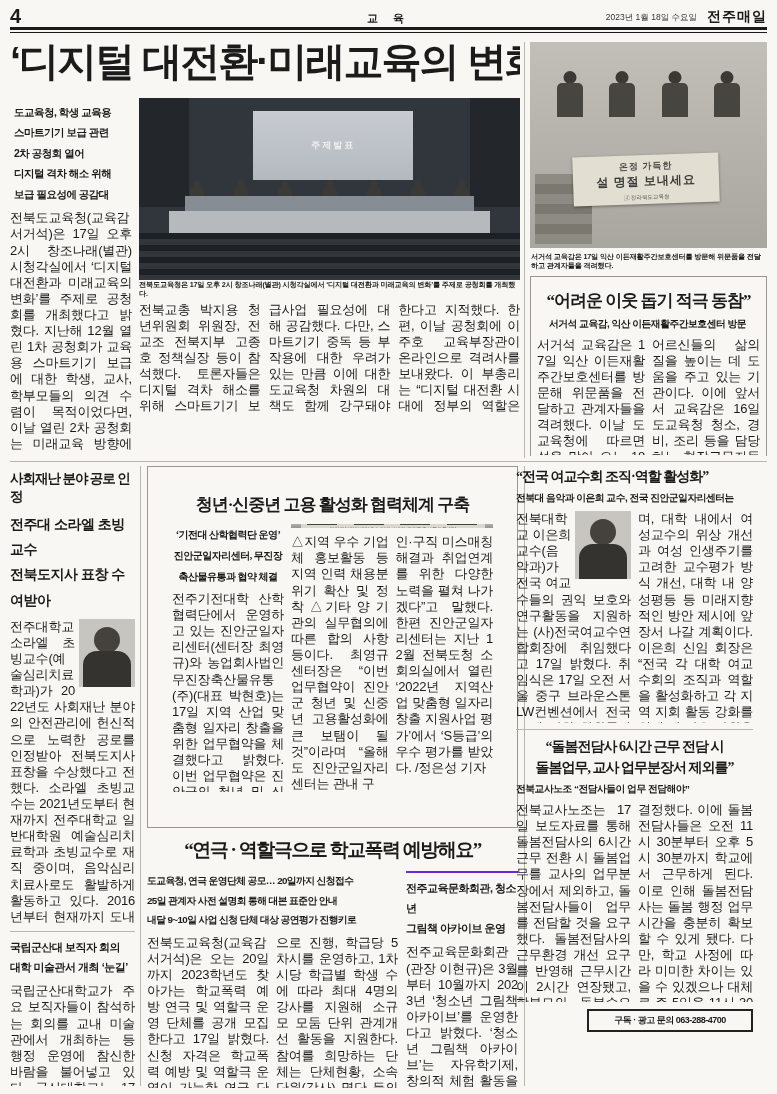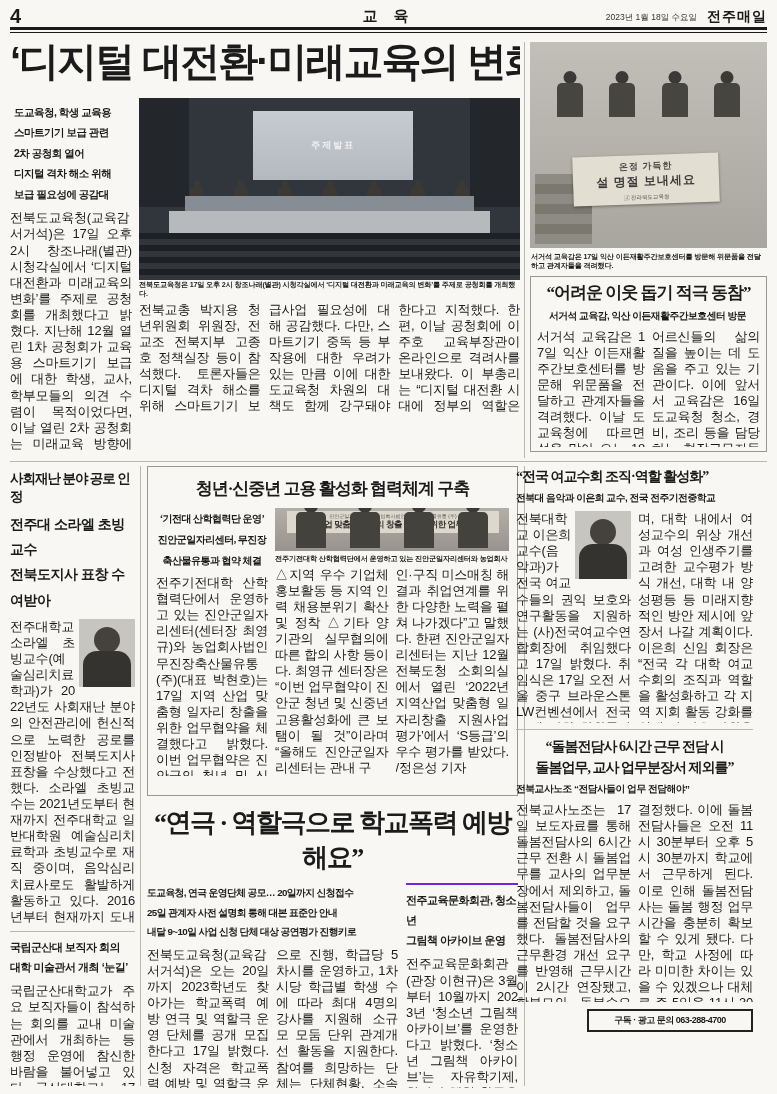--- a/index.html
+++ b/index.html
@@ -6,21 +6,21 @@
   .page{
     position:relative;width:777px;height:1094px;margin:0 auto;
     background:#f8f7f3;color:#1b1b1b;overflow:hidden;
     font-family:"Liberation Sans",sans-serif;
   }
   
   .hdr{position:absolute;left:10px;right:10px;top:2px;height:24px;
        display:flex;align-items:flex-end;justify-content:space-between;}
   .hdr .pageno{font-size:20px;font-weight:bold;line-height:1;}
   .hdr .section{position:absolute;left:0;right:0;text-align:center;
-       font-size:15px;font-weight:bold;letter-spacing:6px;}
+       font-size:11px;font-weight:bold;letter-spacing:6px;}
   .hdr .right{display:flex;align-items:flex-end;gap:10px;}
   .hdr .date{font-size:8.5px;color:#333;padding-bottom:2px;}
   .hdr .masthead{font-size:14px;font-weight:900;letter-spacing:1px;}
   .rule-thick{position:absolute;left:10px;right:10px;top:27px;height:3px;background:#1a1a1a;}
   .rule-thin{position:absolute;left:10px;right:10px;top:32px;height:1px;background:#1a1a1a;}
 
   
   .bt{font-size:13px;line-height:1.24;text-align:justify;letter-spacing:-0.2px;
       overflow:hidden;word-break:break-all;}
   .cap{font-size:7.2px;line-height:1.3;font-weight:bold;color:#222;
@@ -71,21 +71,21 @@
   .neighbor-photo .fig::after{top:12px;width:26px;height:34px;background:#474540;}
   .neighbor-photo .sign{position:absolute;left:18%;width:60%;top:55%;
       background:#e3ded2;transform:rotate(-2deg);text-align:center;
       padding:5px 2px 3px;box-shadow:0 1px 3px rgba(0,0,0,.4);}
   .neighbor-photo .sign .l1{font-size:9px;font-weight:bold;color:#4a4a48;letter-spacing:1px;}
   .neighbor-photo .sign .l2{font-size:12px;font-weight:900;color:#3c3c3a;letter-spacing:1px;}
   .neighbor-photo .sign .org{font-size:5.5px;color:#55584f;margin-top:3px;}
   .neighbor-photo .boxes{position:absolute;left:2%;bottom:2%;width:24%;height:34%;
       background:repeating-linear-gradient(180deg,#8e8b84 0 10px,#7b786f 10px 20px);}
   .art-neighbor .cap{margin:4px 1px 5px;}
-  .nbox{border:1px solid #9a978f;padding:2px 6px 4px;}
+  .nbox{border:1px solid #9a978f;padding:10px 6px 4px;}
   .nbox .h2{font-size:17px;font-weight:bold;text-align:center;letter-spacing:-1px;margin:2px 0 6px;}
   .nbox .sh{font-size:9.8px;font-weight:bold;letter-spacing:-0.5px;margin:0 12px 6px;}
   .tworow{display:flex;gap:7px;}
   .tworow .bt{flex:1;height:118px;}
 
   
   .col-left{position:absolute;left:10px;top:468px;width:125px;height:618px;overflow:hidden;}
   .col-center{position:absolute;left:147px;top:466px;width:371px;height:622px;overflow:hidden;}
   .col-right{position:absolute;left:516px;top:466px;width:237px;height:622px;overflow:hidden;}
 
@@ -98,21 +98,21 @@
       width:26px;height:26px;border-radius:50%;background:#45423d;}
   .portrait::after{content:"";position:absolute;top:48%;left:50%;transform:translateX(-50%);
       width:48px;height:40px;border-radius:14px 14px 0 0;background:#35332f;}
   .art-sora .bt{height:306px;}
 
   
   .art-gunsan .h2{font-size:11px;font-weight:bold;line-height:1.8;letter-spacing:-0.5px;margin:2px 0 6px;}
   .art-gunsan .bt{height:176px;}
 
   
-  .jobs-box{border:1px solid #9a978f;padding:8px;height:312px;overflow:hidden;}
+  .jobs-box{border:1px solid #9a978f;padding:24px;height:312px;overflow:hidden;}
   .jobs-box .h2{font-size:17px;font-weight:bold;text-align:center;letter-spacing:-1px;margin:2px 0 8px;}
   .jobs-box .row{display:flex;gap:7px;height:268px;}
   .jobs-box .lcol{width:112px;flex:0 0 112px;display:flex;flex-direction:column;}
   .jobs-sub{font-size:10px;font-weight:bold;text-align:center;line-height:2.1;
       letter-spacing:-0.5px;margin-bottom:4px;}
   .jobs-box .lcol .bt{flex:1;}
   .jobs-box .rcol{flex:1;display:flex;flex-direction:column;}
   .jobs-photo{height:134px;background:linear-gradient(#b3afa8,#98948d);}
   .jobs-photo .banner{position:absolute;left:5%;width:90%;top:6%;background:#ddd8cd;
       text-align:center;padding:2px 1px;}
@@ -122,21 +122,21 @@
       display:flex;justify-content:space-around;align-items:flex-end;}
   .jobs-photo .fig{width:34px;height:52px;}
   .jobs-photo .fig::before{width:14px;height:14px;}
   .jobs-photo .fig::after{top:13px;width:30px;height:36px;background:#44423d;}
   .jobs-box .cap{margin:3px 0;}
   .jobs-box .b23{display:flex;gap:7px;flex:1;}
   .jobs-box .b23 .bt{flex:1;height:auto;}
 
   
   .art-theater{margin-top:9px;}
-  .art-theater .h2{font-size:26px;font-weight:bold;text-align:center;letter-spacing:-1.5px;margin:4px 0 8px;}
+  .art-theater .h2{font-size:19px;font-weight:bold;text-align:center;letter-spacing:-1.5px;margin:4px 0 8px;}
   .art-theater .row{display:flex;gap:8px;}
   .art-theater .main{flex:1;display:flex;flex-direction:column;}
   .theater-sub{font-size:9.8px;font-weight:bold;line-height:2.0;letter-spacing:-0.6px;margin-bottom:5px;}
   .art-theater .cols{display:flex;gap:7px;}
   .art-theater .cols .bt{flex:1;height:158px;}
   .art-archive{width:112px;flex:0 0 112px;border-top:2px solid #6d28d9;padding-top:6px;}
   .art-archive .h2{font-size:11px;font-weight:bold;line-height:1.8;letter-spacing:-0.5px;
       text-align:left;margin:0 0 6px;}
   .art-archive .bt{height:178px;}
 
@@ -318,21 +318,21 @@
         </div>
       </div>
     </div>
   </div>
 
   <div class="vdiv" style="left:524px;top:466px;height:620px;"></div>
 
   <div class="col-right">
     <div class="art-prof">
       <div class="h2 serif">“전국 여교수회 조직·역할 활성화”</div>
-      <div class="sh">전북대 음악과 이은희 교수, 전국 전주기전중학교</div>
+      <div class="sh">전북대 음악과 이은희 교수, 전국 진안군일자리센터는</div>
       <div class="tworow">
         <div class="bt">
           <span class="portrait"></span><span>전북대학교 이은희 교수(음악과)가 전국 여교수들의 권익 보호와 연구활동을 지원하는 (사)전국여교수연합회장에 취임했다고 17일 밝혔다. 취임식은 17일 오전 서울 중구 브라운스톤 LW컨벤션에서 전국 10개 지회 회원들과 지역 및 경제, 문화계 여성 대표 등이 참석한 가운데 열렸다. 전국여교수연합회는 1988년 창립, 전국 10개 지회와 22개 소위원회로 구성돼 있다. 4차 산업혁명 시대에 맞는 교육 플랫폼 구축과 콜라보레이션 학술교류 세미나, 워크숍 개최, 취약 여성에 대한 교육지원 등 사회적 봉사뿐 아니라 리더십을 지닌 여성인재 양성을 주도하고 있다. 이 교수는 1년 동안 임기를 수행하</span>
         </div>
         <div class="bt">며, 대학 내에서 여성교수의 위상 개선과 여성 인생주기를 고려한 교수평가 방식 개선, 대학 내 양성평등 등 미래지향적인 방안 제시에 앞장서 나갈 계획이다. 이은희 신임 회장은 “전국 각 대학 여교수회의 조직과 역할을 활성화하고 각 지역 지회 활동 강화를 위해 더 많은 지원을 하겠다”며 “특히 회원들의 전문적인 역량을 사회에 환원할 수 있는 봉사 프로그램과 회원 간 교류를 활성화할 수 있는 릴레이 페스티벌 등을 개최하는 등 소통과 섬김의 자세로 전국여교수연합회를 이끌겠다”고 포부를 밝혔다. 한편, 이 교수는 1991년부터 전북대 음악과 교수로 재직 중이며, 현재 세계예술가곡연구회장, 전북 문화예술 자문위원, 극동방송 ‘시와찬미’ 진행, 문화예술전문단체 뮤직씨어터 슈바빙 대표로 왕성한 활동을 하고 있다.  /정은성기자</div>
       </div>
     </div>
     <hr class="hdiv">
     <div class="art-care">
       <div class="h2 serif">

